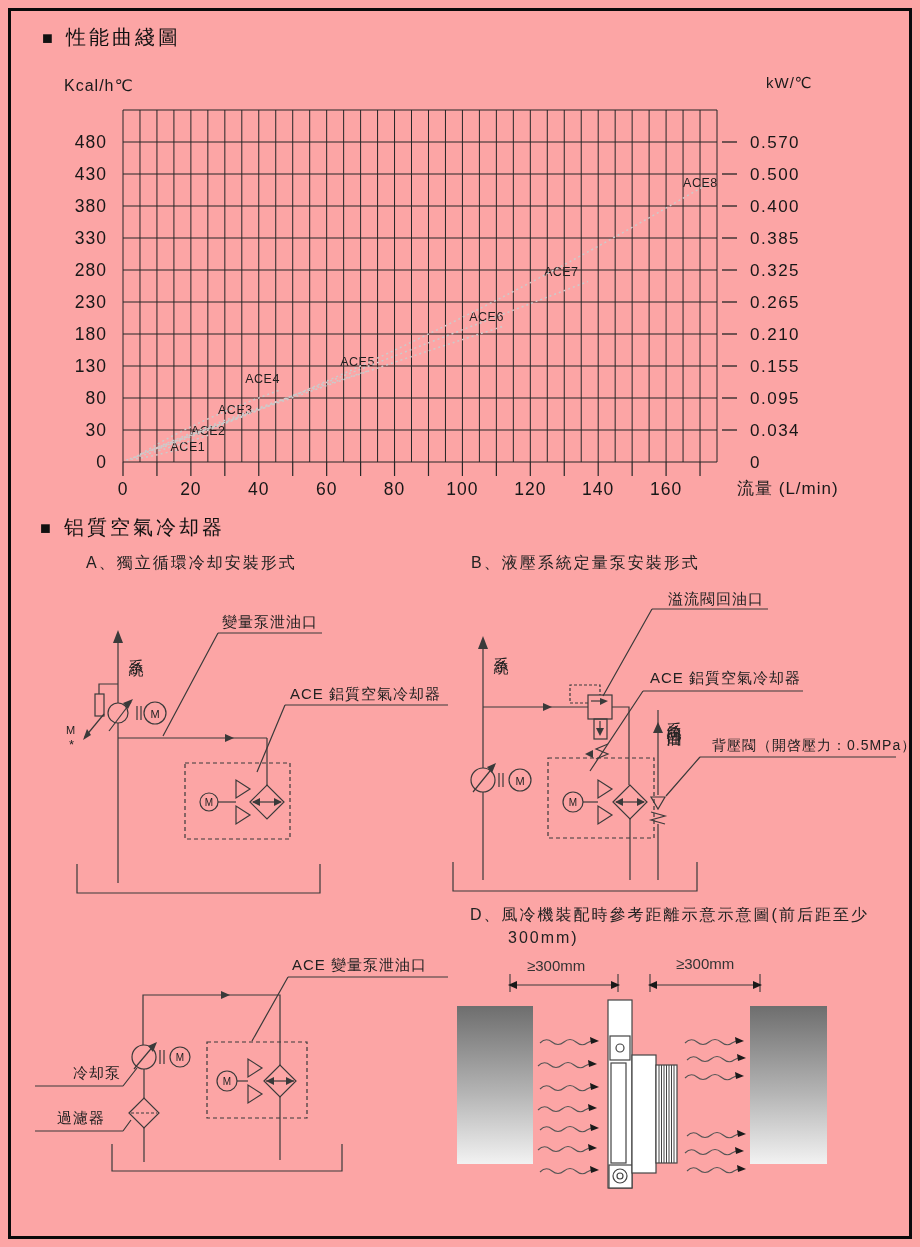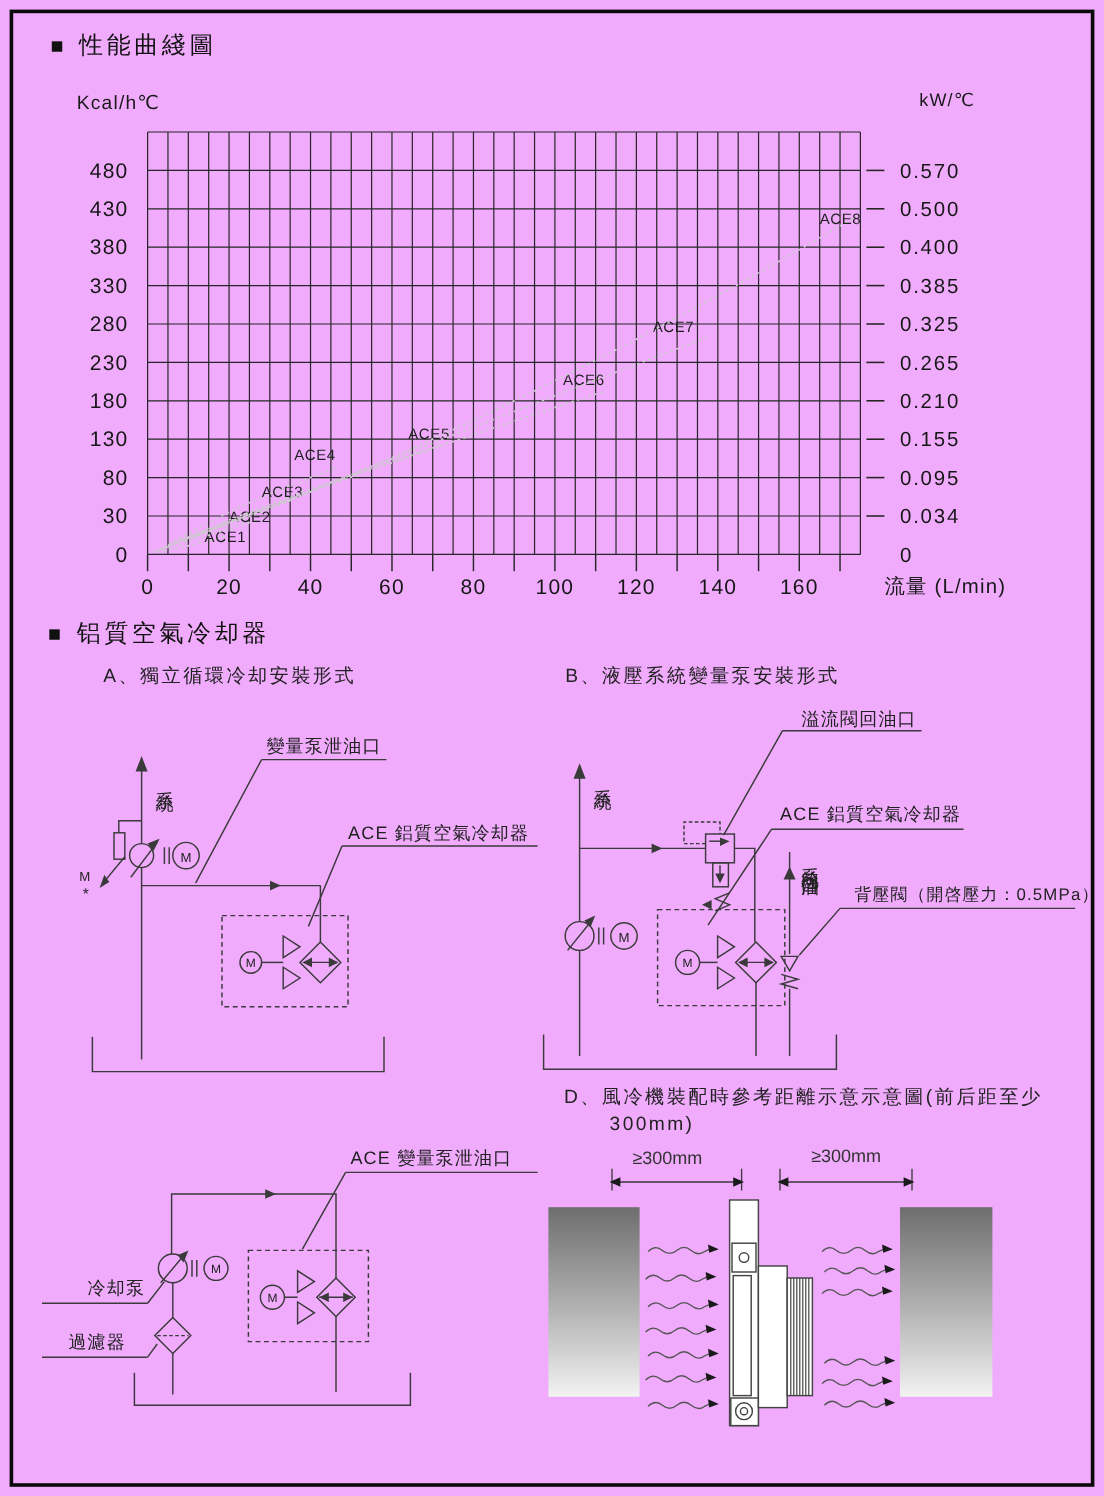--- a/index.html
+++ b/index.html
@@ -1,16 +1,16 @@
 <!DOCTYPE html>
 <html><head>
 <meta charset="utf-8">
 <style>
   html,body{margin:0;padding:0;background:#e8e8e8;}
-  .page{position:relative;width:920px;height:1247px;background:#f0abfc;overflow:hidden;
+  .page{position:relative;width:920px;height:1247px;background:#fca5a5;overflow:hidden;
         font-family:"Liberation Sans","DejaVu Sans",sans-serif;color:#1a1a1a;}
   .frame{position:absolute;left:8px;top:8px;right:8px;bottom:8px;border:3px solid #0a0a0a;}
   .abs{position:absolute;white-space:nowrap;}
   .sec-title{font-size:20px;letter-spacing:3px;color:#111;}
   .bullet{font-size:18px;margin-right:10px;}
   .sub-title{font-size:16px;letter-spacing:2px;color:#222;}
   .unit{font-size:16px;letter-spacing:1px;}
   .axis-title{font-size:17px;letter-spacing:1px;}
   .dlabel{font-size:15px;letter-spacing:1px;color:#222;}
   .dlabel.small{font-size:14px;}
@@ -168,21 +168,21 @@
         <path d="M160.33714285714285,448.1333333333333 Q420,353.73333333333335 713.6057142857143,180.39999999999998" stroke="#cbcbcb" stroke-width="1.5" stroke-dasharray="2 3" fill="none"></path>
         <text x="683.0571428571428" y="186.8" font-size="12.5" fill="#1f1f1f" letter-spacing="0.5">ACE8</text>
       </g>
     </svg>
 
   <div class="abs sec-title" style="left:40px;top:514px;">
     <span class="bullet">■</span><span>铝質空氣冷却器</span>
   </div>
 
   <div class="abs sub-title" style="left:86px;top:553px;">A、獨立循環冷却安裝形式</div>
-  <div class="abs sub-title" style="left:471px;top:553px;">B、液壓系統變量泵安裝形式</div>
+  <div class="abs sub-title" style="left:471px;top:553px;">B、液壓系統定量泵安裝形式</div>
   <div class="abs sub-title wrap2" style="left:470px;top:903px;">D、風冷機裝配時參考距離示意示意圖(前后距至少300mm)</div>
 
   <svg width="395" height="310" viewBox="60 595 395 310" style="left:60px;top:595px;">
     <g stroke="#3a3a3a" stroke-width="1.2" fill="none">
       <path d="M118,640 V703 M118,723 V883"></path>
       <polygon points="118,630 113,643 123,643" fill="#3a3a3a" stroke="none"></polygon>
       <circle cx="118" cy="713" r="10"></circle>
       <path d="M109,731 L131,702"></path>
       <polygon points="133,699 123,703 128,709" fill="#3a3a3a" stroke="none"></polygon>
       <path d="M137,706 V720 M141,706 V720"></path>

